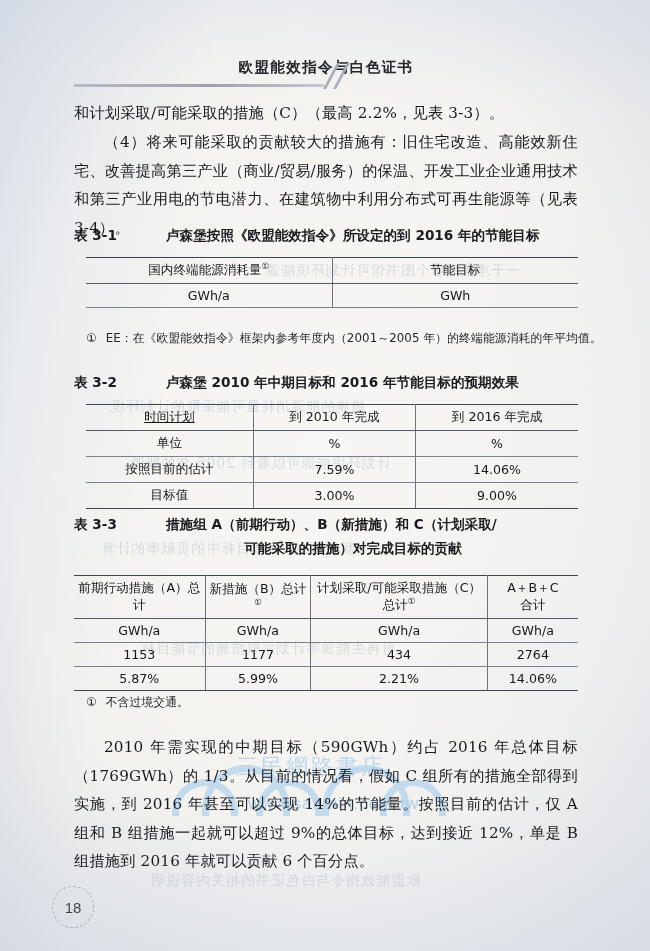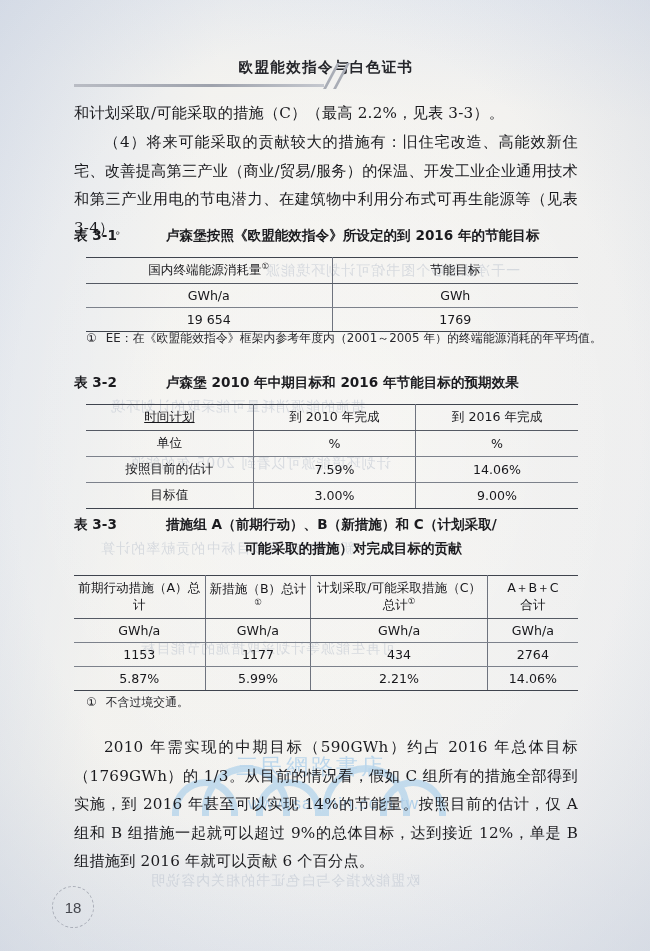--- a/index.html
+++ b/index.html
@@ -285,24 +285,20 @@
     <table class="doc" style="left:86px; top:257px; width:492px;">
       <tbody>
           <tr class="hdr rule-top">
         <td style="width:50%;"><span>国内终端能源消耗量</span><sup class="mark">①</sup></td>
         <td style="width:50%;">节能目标</td>
       </tr>
       <tr class="thin">
         <td>GWh/a</td>
         <td>GWh</td>
       </tr>
-      <tr class="rule-bot">
-        <td>19 654</td>
-        <td>1769</td>
-      </tr>
     </tbody>
       </table>
 
     <div class="fnote" style="top:331px;">
       <span class="fn-id">①</span><span>EE：在《欧盟能效指令》框架内参考年度内（2001～2005 年）的终端能源消耗的年平均值。</span>
     </div>
 
     <div class="tcap" style="top:374px;">
       <span class="tnum">表 3-2</span><span>卢森堡 2010 年中期目标和 2016 年节能目标的预期效果</span>
     </div>

